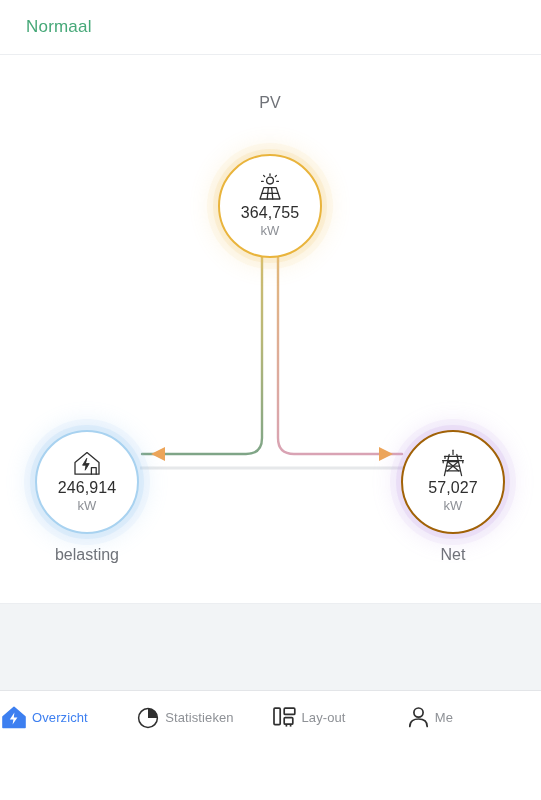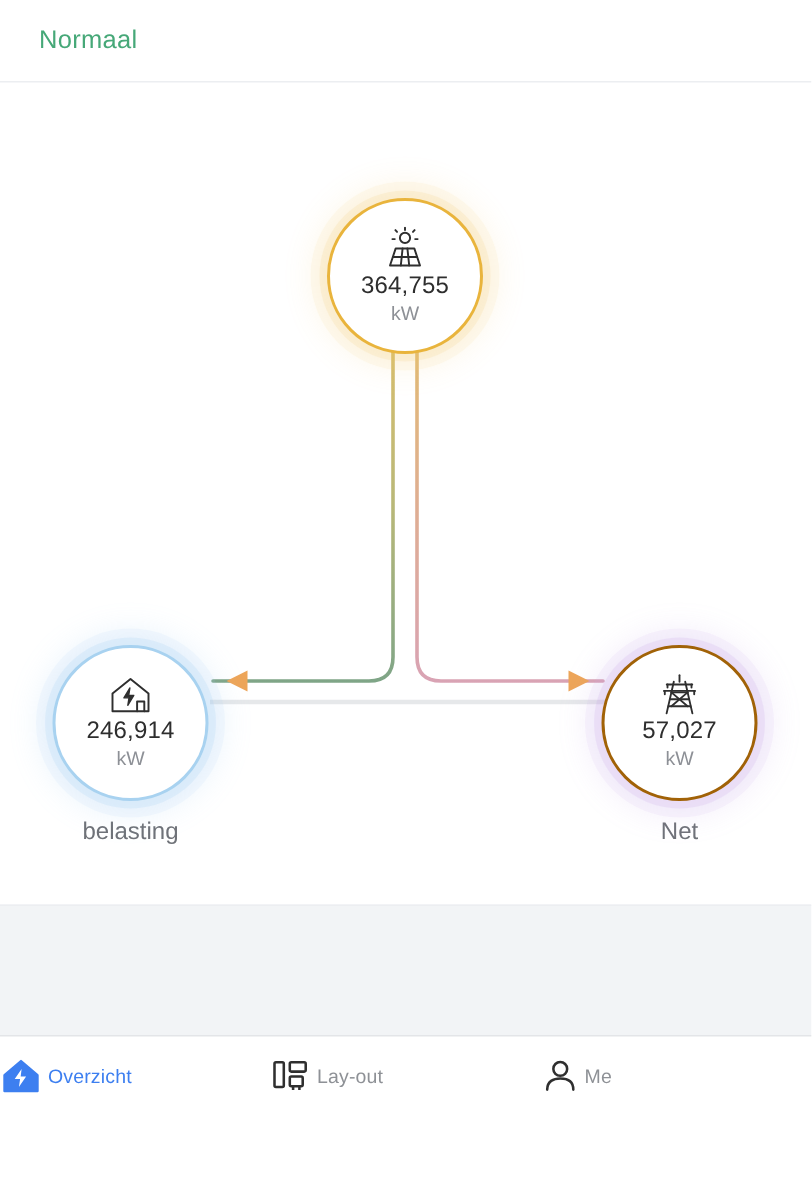--- a/index.html
+++ b/index.html
@@ -68,21 +68,21 @@
     line-height: 1.05;
     letter-spacing: .1px;
   }
   .node .unit {
     font-size: 13px;
     color: #8d9096;
     line-height: 1.35;
   }
 
   #node-pv {
-    left: 218px; top: 76px;
+    left: 218px; top: 98px;
     border: 2px solid #e9b43c;
     box-shadow: 0 0 0 5px rgba(240,190,90,.13),
                 0 0 0 11px rgba(243,206,124,.09),
                 0 0 22px 8px rgba(240,190,90,.16);
   }
   #node-load {
     left: 35px; top: 374px;
     border: 2px solid #a8d2f0;
     box-shadow: 0 0 0 5px rgba(150,200,240,.16),
                 0 0 0 11px rgba(170,212,245,.11),
@@ -177,20 +177,21 @@
 
     <path d="M 262 137 L 262 382 Q 262 398 246 398 L 142 398" stroke="url(#gradLoad)" stroke-width="2.4" fill="none" stroke-linecap="round"></path>
 
     <path d="M 278 137 L 278 382 Q 278 398 294 398 L 402 398" stroke="url(#gradGrid)" stroke-width="2.4" fill="none" stroke-linecap="round"></path>
 
     <polygon points="151,398 165,391 165,405" fill="#eda559"></polygon>
 
     <polygon points="393,398 379,391 379,405" fill="#eda559"></polygon>
   </svg>
 
+  <div class="node-caption" id="cap-pv">PV</div>
   <div class="node-caption" id="cap-load">belasting</div>
   <div class="node-caption" id="cap-grid">Net</div>
 
   <div class="node" id="node-pv">
     <span class="icon">
       <svg width="34" height="30" viewBox="0 0 34 30">
         <g stroke="#2f2f2f" stroke-width="1.3" fill="none" stroke-linecap="round">
           <circle cx="17" cy="7.6" r="3.4"></circle>
           <line x1="17" y1="0.8" x2="17" y2="2.4"></line>
           <line x1="10.6" y1="2.4" x2="11.7" y2="3.6"></line>
@@ -255,20 +256,29 @@
   <div class="tab active">
     <span class="tab-icon">
       <svg width="28" height="25" viewBox="0 0 28 25">
         <path d="M3 11.8 L14 2.4 L25 11.8 L25 22.4 L3 22.4 Z" fill="#3d7ff0" stroke="#3d7ff0" stroke-width="1.6" stroke-linejoin="round"></path>
         <path d="M14.4 7.6 L9.8 14.4 L13.4 14.4 L12.6 19.6 L17.4 12.6 L13.8 12.6 Z" fill="#ffffff"></path>
       </svg>
     </span>
     <span class="tab-label">Overzicht</span>
   </div>
 
+  <div class="tab">
+    <span class="tab-icon">
+      <svg width="26" height="26" viewBox="0 0 26 26">
+        <circle cx="13" cy="13" r="9.4" fill="none" stroke="#2f2f2f" stroke-width="1.5"></circle>
+        <path d="M13 3.6 A9.4 9.4 0 0 1 22.4 13 L13 13 Z" fill="#2f2f2f"></path>
+      </svg>
+    </span>
+    <span class="tab-label">Statistieken</span>
+  </div>
 
   <div class="tab">
     <span class="tab-icon">
       <svg width="27" height="25" viewBox="0 0 27 25">
         <g stroke="#2f2f2f" stroke-width="1.7" fill="none">
           <rect x="3" y="3.2" width="6.2" height="16.4" rx="1"></rect>
           <rect x="13.2" y="3.2" width="10.6" height="6.2" rx="1"></rect>
           <rect x="13.2" y="12.6" width="8.6" height="6.6" rx="1"></rect>
           <line x1="15.4" y1="19.2" x2="15.4" y2="21.6"></line>
           <line x1="19.6" y1="19.2" x2="19.6" y2="21.6"></line>

